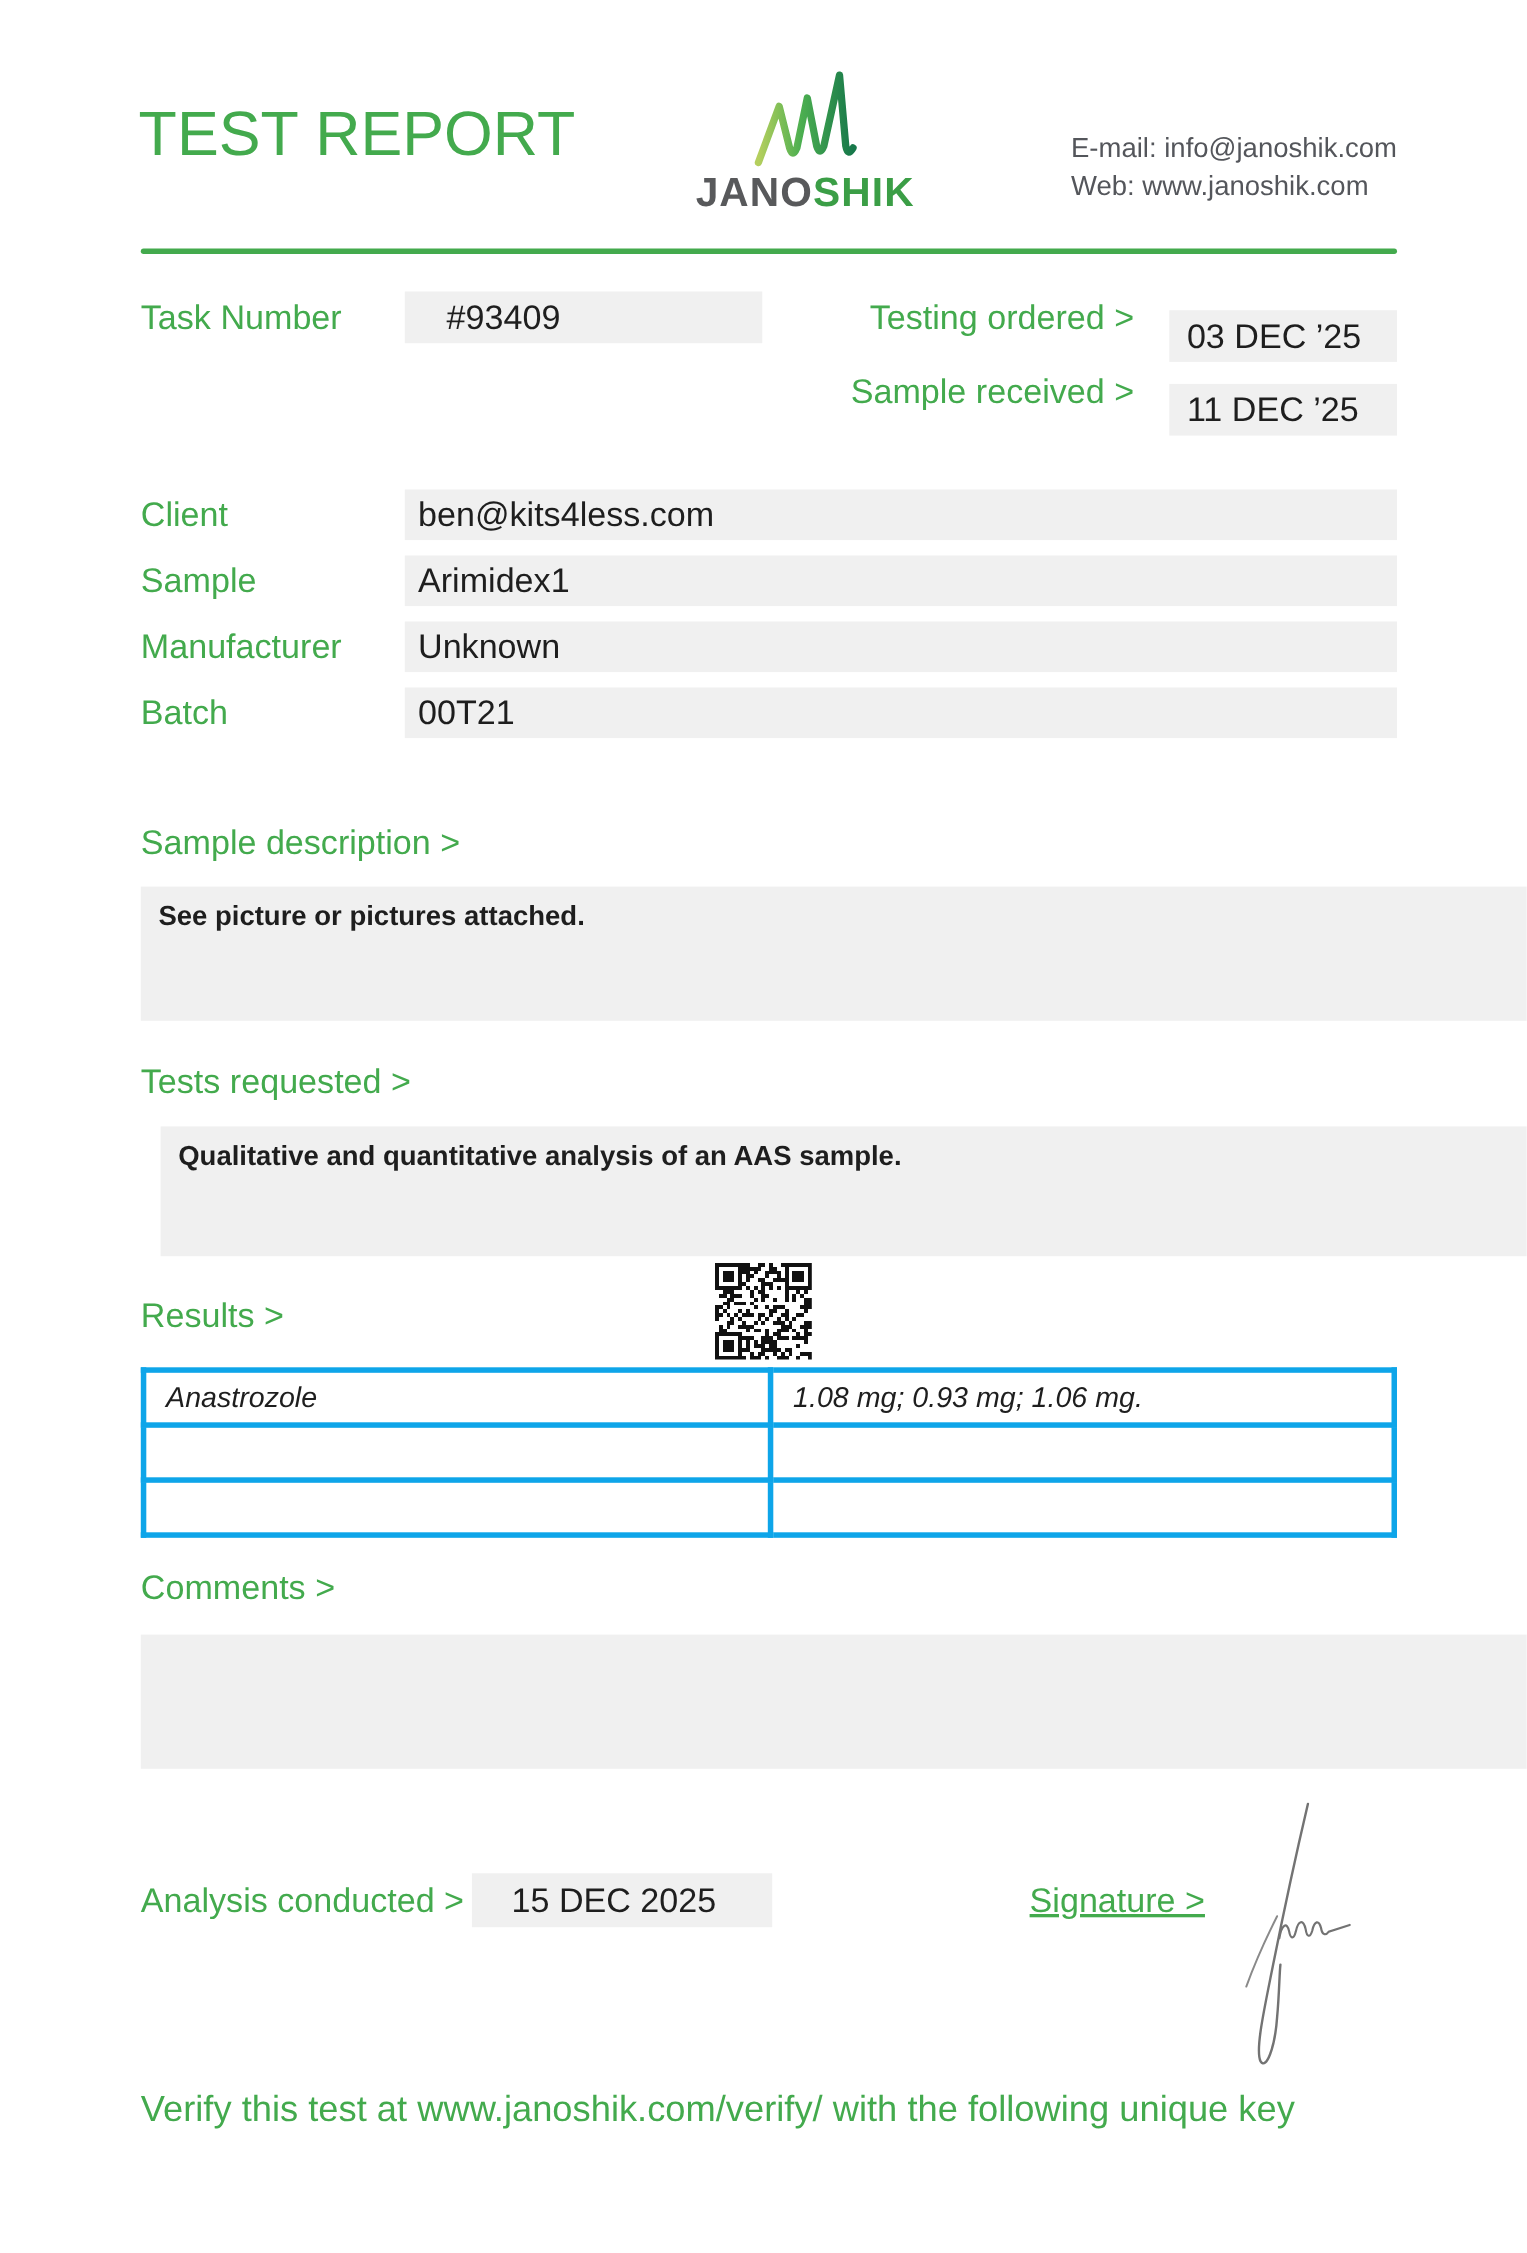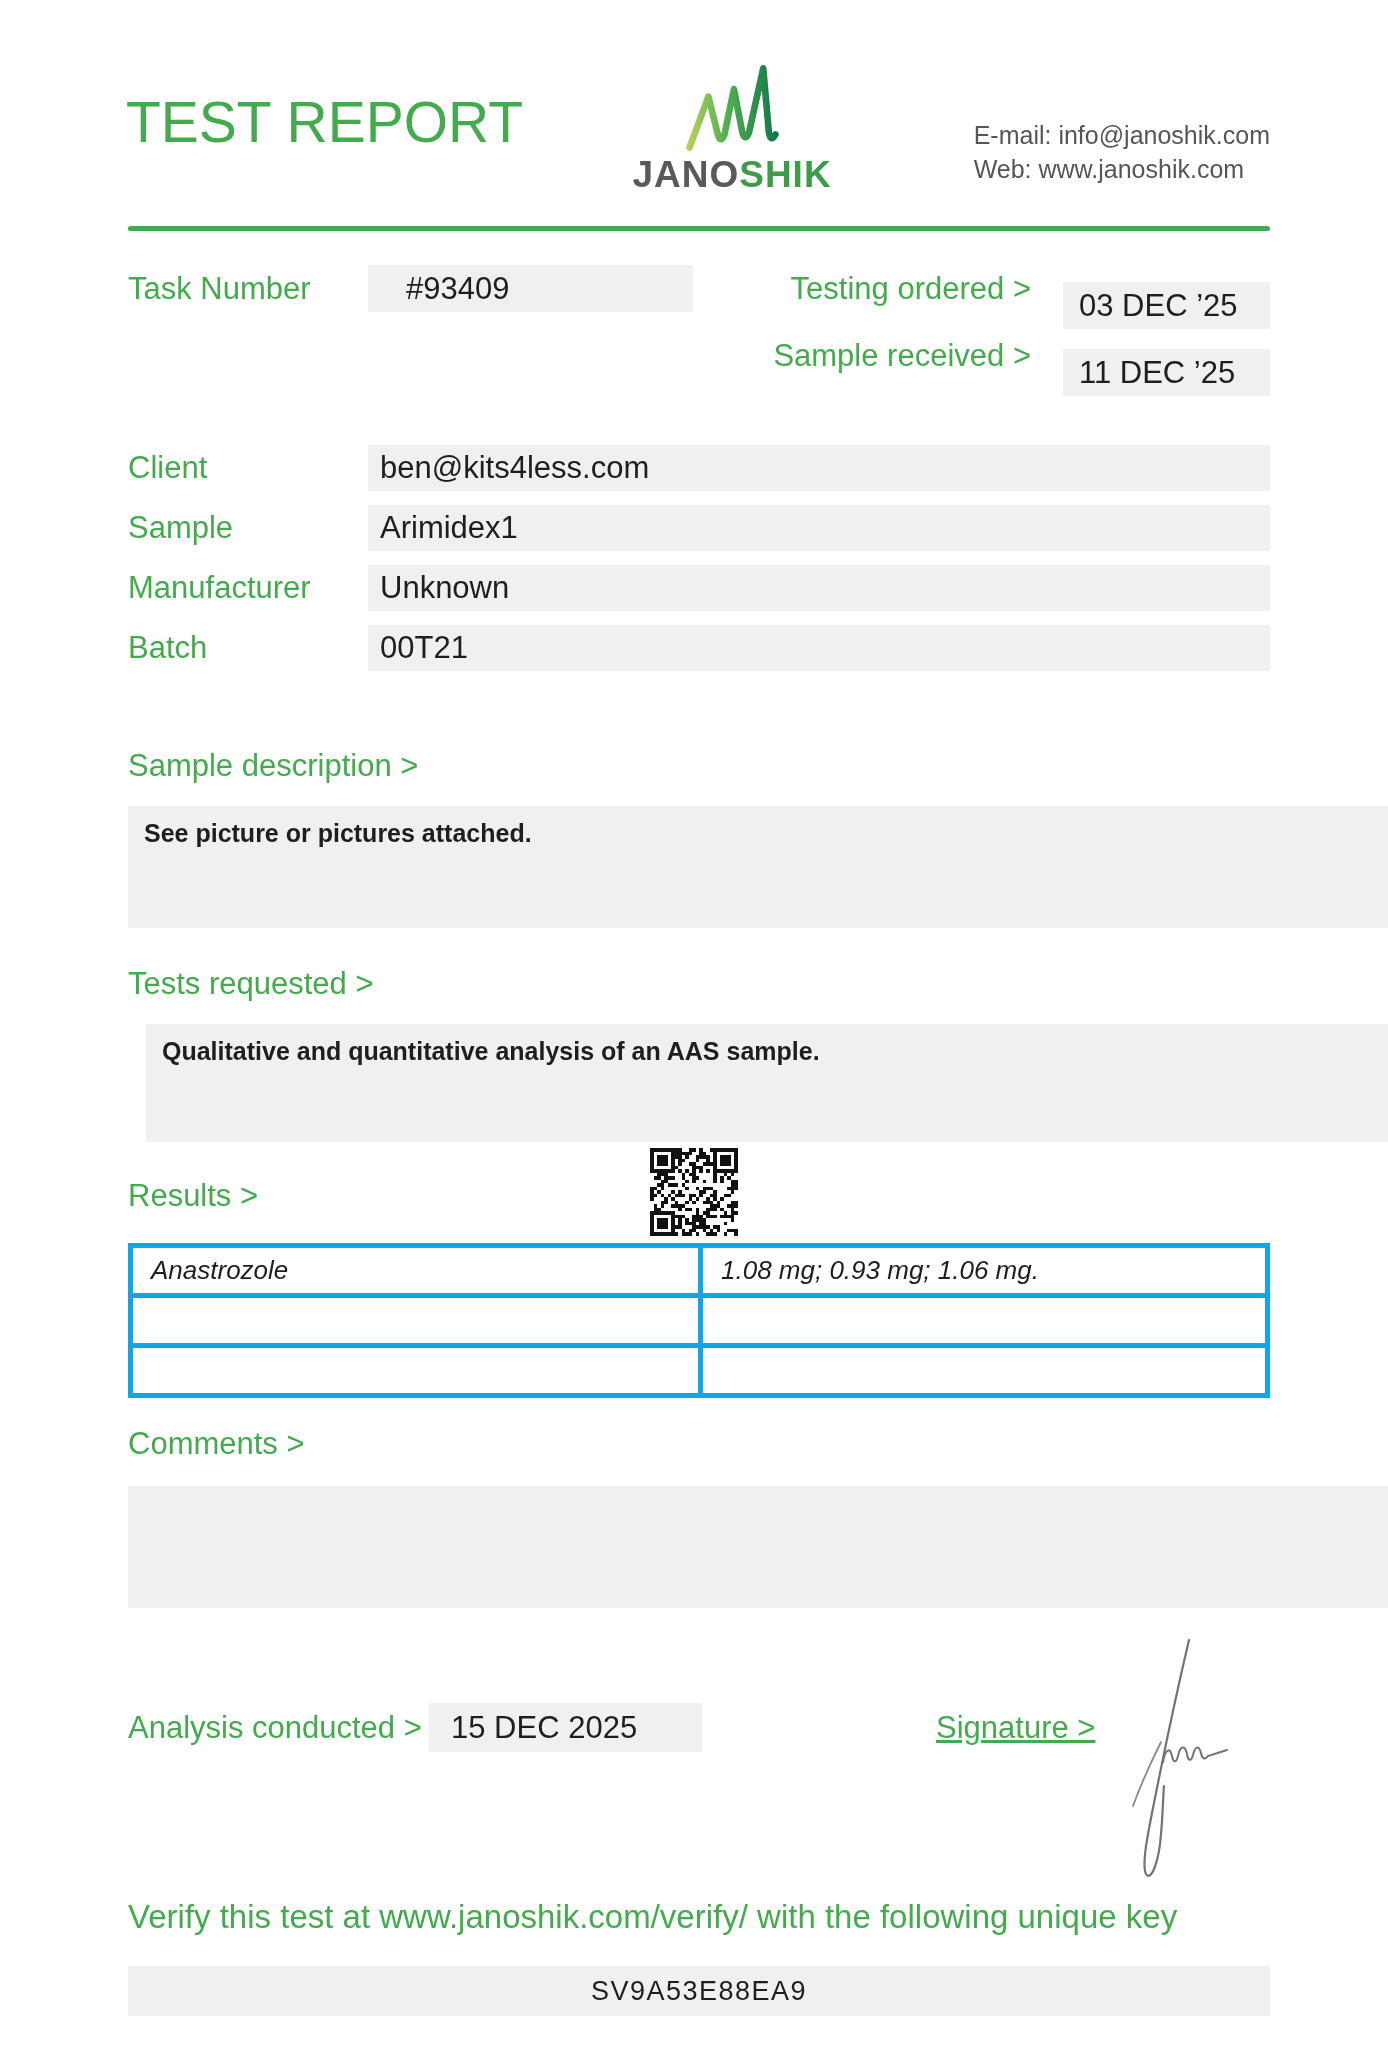--- a/index.html
+++ b/index.html
@@ -80,21 +80,21 @@
     border-collapse:collapse;table-layout:fixed;
   }
   .results-table td{
     border:5px solid #0ea5e9;
     height:50px;font-size:26px;color:var(--ink);
     padding:0 0 0 18px;vertical-align:middle;background:#fff;font-style:italic;
   }
   .results-table .col-analyte{width:570px;}
   
   .analysis-label{position:absolute;left:128px;top:1703px;line-height:49px;}
-  .analysis-box{position:absolute;left:429px;top:1703px;width:273px;height:49px;line-height:49px;padding-left:22px;}
+  .analysis-box{position:absolute;left:429px;top:1703px;width:273px;height:49px;line-height:49px;padding-left:36px;}
   .signature-label{position:absolute;left:936px;top:1703px;line-height:49px;text-decoration:underline;}
   .signature{position:absolute;left:1115px;top:1628px;width:120px;height:268px;}
   .verify{
     position:absolute;left:128px;top:1898px;width:1142px;
     color:var(--green);font-size:33px;white-space:nowrap;
   }
   .keybox{
     position:absolute;left:128px;top:1966px;width:1142px;height:50px;
     background:var(--box);color:var(--ink);
     font-size:27px;line-height:50px;letter-spacing:1.5px;text-align:center;
@@ -511,15 +511,14 @@
   <div class="label signature-label">Signature &gt;</div>
   <div class="signature">
     <svg width="120" height="268" viewBox="0 0 120 268" fill="none">
       <path d="M74 12 C66 46 50 120 42 160 C34 200 26 236 31 246 C36 254 44 234 46 206 C48 184 48 168 49 158" stroke="#737373" stroke-width="2.2" stroke-linecap="round"></path>
       <path d="M18 178 C26 156 36 134 46 114" stroke="#8a8a8a" stroke-width="1.8" stroke-linecap="round"></path>
       <path d="M48 134 C50 122 55 118 57 128 C58 134 61 136 63 128 C65 118 70 116 72 126 C73 133 76 134 78 127 C80 118 84 117 86 125 C87 131 90 132 93 128 L112 122" stroke="#737373" stroke-width="2" stroke-linecap="round"></path>
     </svg>
   </div>
 
   <div class="verify">Verify this test at www.janoshik.com/verify/ with the following unique key</div>
-  <div class="keybox">SV9A53E88EA9</div>
 
 </div>
 
 </body></html>

